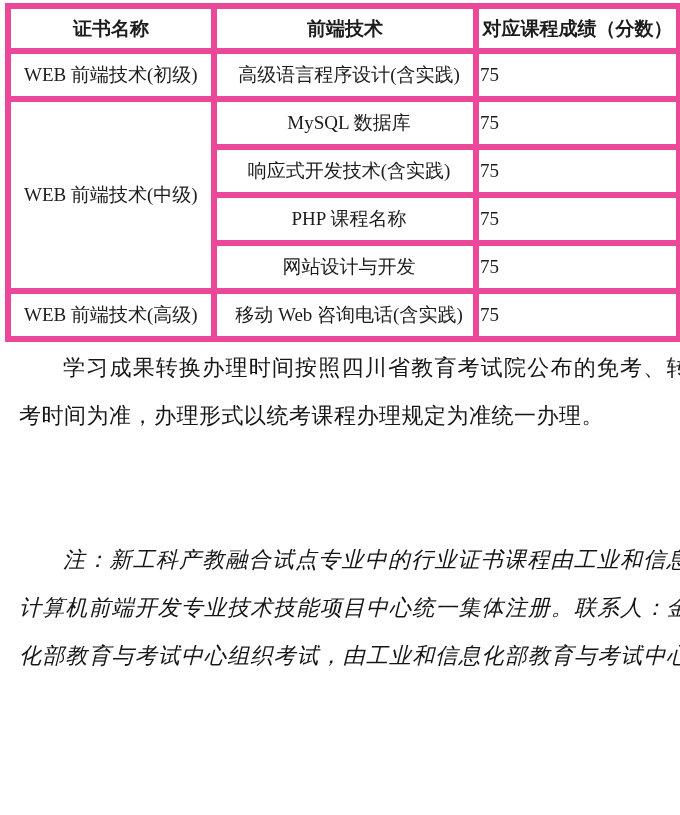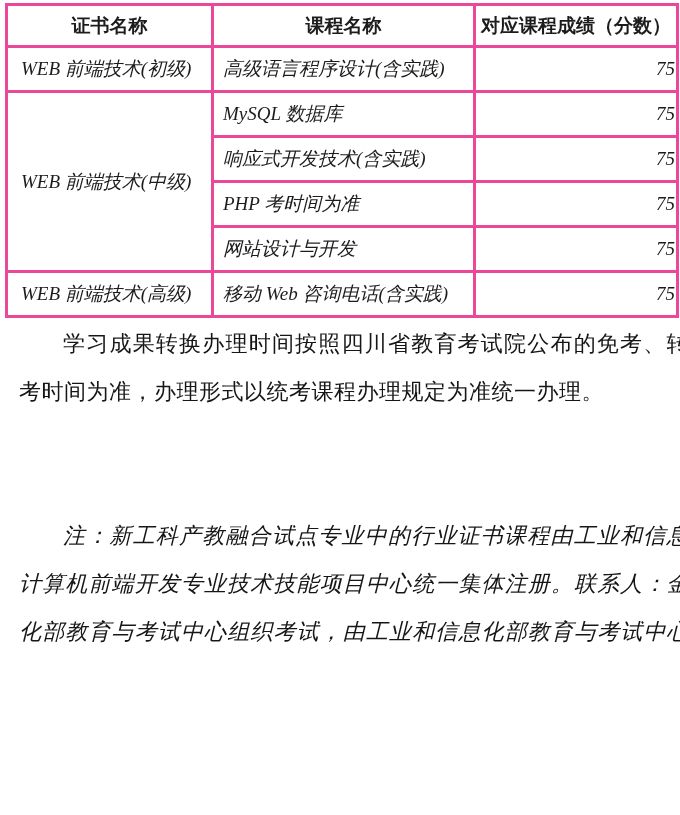--- a/index.html
+++ b/index.html
@@ -22,47 +22,46 @@
   }
   
   table.score-table {
     border-collapse: collapse;
     table-layout: fixed;
     width: 671px;
     margin: 3px 0 0 5px;
   }
   table.score-table th,
   table.score-table td {
-    border: 3px solid #ec4899;
+    border: 6px solid #ec4899;
     font-size: 19px;
     color: #1c1c1c;
     vertical-align: middle;
     overflow: hidden;
     white-space: nowrap;
   }
   table.score-table th {
     height: 39px;
     font-weight: bold;
     text-align: center;
     padding: 0 2px;
   }
   table.score-table td {
     height: 40px;
-    font-style: italic;
   }
   td.cert-cell {
     text-align: left;
     padding-left: 13px;
   }
   td.course-cell {
-    text-align: left;
+    text-align: center;
     padding-left: 9px;
   }
   td.score-cell {
-    text-align: right;
+    text-align: left;
   }
   
   .para {
     margin-left: 19px;
     margin-right: 5px;
     width: 670px;
   }
   .para .line {
     font-size: 22px;
     line-height: 48px;
@@ -94,41 +93,41 @@
 
   <table class="score-table">
     <colgroup>
       <col style="width:206px">
       <col style="width:262px">
       <col style="width:203px">
     </colgroup>
     <thead>
       <tr>
         <th>证书名称</th>
-        <th>课程名称</th>
+        <th>前端技术</th>
         <th>对应课程成绩（分数）</th>
       </tr>
     </thead>
     <tbody>
       <tr>
         <td class="cert-cell">WEB 前端技术(初级)</td>
         <td class="course-cell">高级语言程序设计(含实践)</td>
         <td class="score-cell">75</td>
       </tr>
       <tr>
         <td class="cert-cell" rowspan="4">WEB 前端技术(中级)</td>
         <td class="course-cell">MySQL 数据库</td>
         <td class="score-cell">75</td>
       </tr>
       <tr>
         <td class="course-cell">响应式开发技术(含实践)</td>
         <td class="score-cell">75</td>
       </tr>
       <tr>
-        <td class="course-cell">PHP 考时间为准</td>
+        <td class="course-cell">PHP 课程名称</td>
         <td class="score-cell">75</td>
       </tr>
       <tr>
         <td class="course-cell">网站设计与开发</td>
         <td class="score-cell">75</td>
       </tr>
       <tr>
         <td class="cert-cell">WEB 前端技术(高级)</td>
         <td class="course-cell">移动 Web 咨询电话(含实践)</td>
         <td class="score-cell">75</td>

